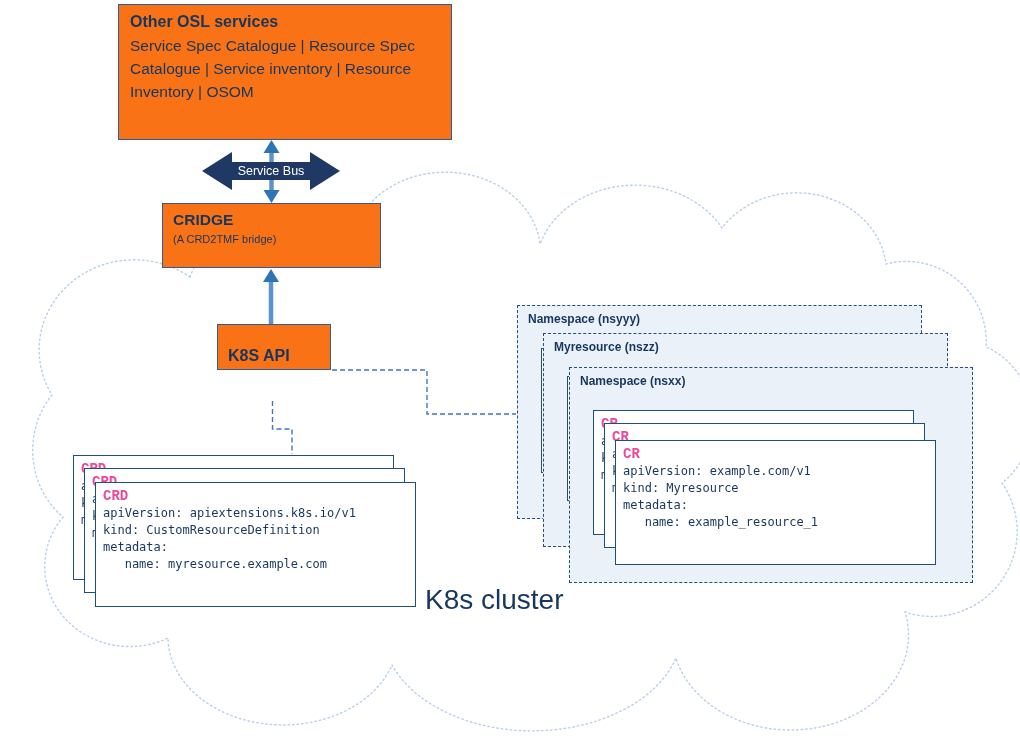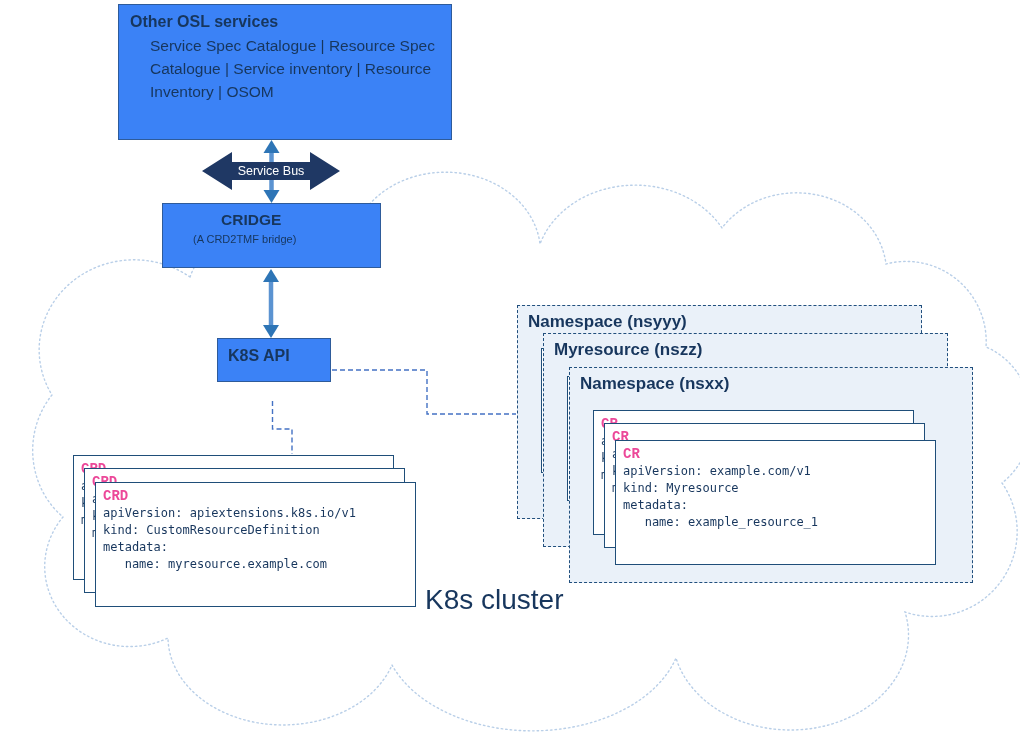--- a/index.html
+++ b/index.html
@@ -1,24 +1,24 @@
 <!DOCTYPE html>
 <html><head>
 <meta charset="utf-8">
 <style>
   html,body{margin:0;padding:0;background:#fff;}
   #canvas{position:relative;width:1020px;height:737px;background:#fff;overflow:hidden;
           font-family:"Liberation Sans",sans-serif;color:#17365d;}
   svg.layer{position:absolute;left:0;top:0;z-index:0;}
-  .box{position:absolute;background:#3b82f6;border:1.6px solid #2e5b9a;box-sizing:border-box;z-index:40;}
+  .box{position:absolute;background:#f97316;border:1.6px solid #2e5b9a;box-sizing:border-box;z-index:40;}
   .box-title{font-weight:bold;font-size:16px;color:#17365d;}
-  .box-body{font-size:15.5px;color:#17365d;line-height:23px;margin-left:20px;}
+  .box-body{font-size:15.5px;color:#17365d;line-height:23px;}
   .namespace{position:absolute;width:405px;height:214px;box-sizing:border-box;
              background:#eaf1f9;border:1.3px dashed #214f7d;}
-  .ns-label{font-weight:bold;font-size:17px;color:#17365d;padding:6px 0 0 10px;}
+  .ns-label{font-weight:bold;font-size:12px;color:#17365d;padding:6px 0 0 10px;}
   .card{position:absolute;width:321px;height:125px;box-sizing:border-box;background:#fff;
         border:1.4px solid #1f4e79;overflow:hidden;padding:4px 6px 0 7px;}
   .card-title{font-weight:bold;font-size:14px;line-height:18px;color:#ec4899;font-family:Liberation Mono, monospace;}
   .card-yaml{margin:0;font-family:"DejaVu Sans Mono",monospace;font-size:12px;line-height:17px;color:#17365d;}
   .cluster-label{position:absolute;left:417px;top:584px;font-size:28px;color:#17365d;z-index:15;padding-left:8px;}
 </style>
 </head>
 <body>
 
 <div id="canvas">
@@ -61,25 +61,25 @@
       <polygon points="271,338 263,325 279,325" fill="#2e75b6"></polygon>
     </g>
   </svg>
 
   <div class="box" style="left:118px;top:4px;width:334px;height:136px;padding:8px 11px;">
     <div class="box-title">Other OSL services</div>
     <div class="box-body" style="margin-top:3px;">Service Spec Catalogue | Resource Spec Catalogue | Service inventory | Resource Inventory | OSOM</div>
   </div>
 
   <div class="box" style="left:162px;top:203px;width:219px;height:65px;padding:7px 10px;">
-    <div class="box-title" style="font-size:15.5px;margin-left:48px;">CRIDGE</div>
+    <div class="box-title" style="font-size:15.5px;">CRIDGE</div>
     <div class="box-body" style="font-size:11px;line-height:21px;">(A CRD2TMF bridge)</div>
   </div>
 
-  <div class="box" style="left:217px;top:338px;width:114px;height:44px;padding:8px 10px;">
+  <div class="box" style="left:217px;top:324px;width:114px;height:44px;padding:22px 10px;">
     <div class="box-title">K8S API</div>
   </div>
 
   <div class="namespace" style="left:517px;top:305px;z-index:10;">
     <div class="ns-label">Namespace (nsyyy)</div>
   </div>
   <div class="namespace" style="left:543px;top:333px;z-index:20;">
     <div class="ns-label">Myresource (nszz)</div>
   </div>
   <div class="namespace" style="left:569px;top:367px;width:404px;height:216px;z-index:30;">

